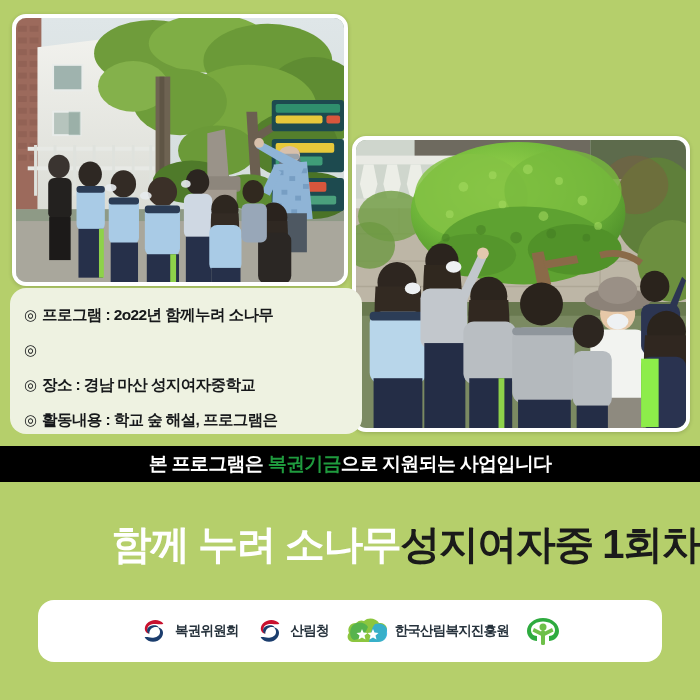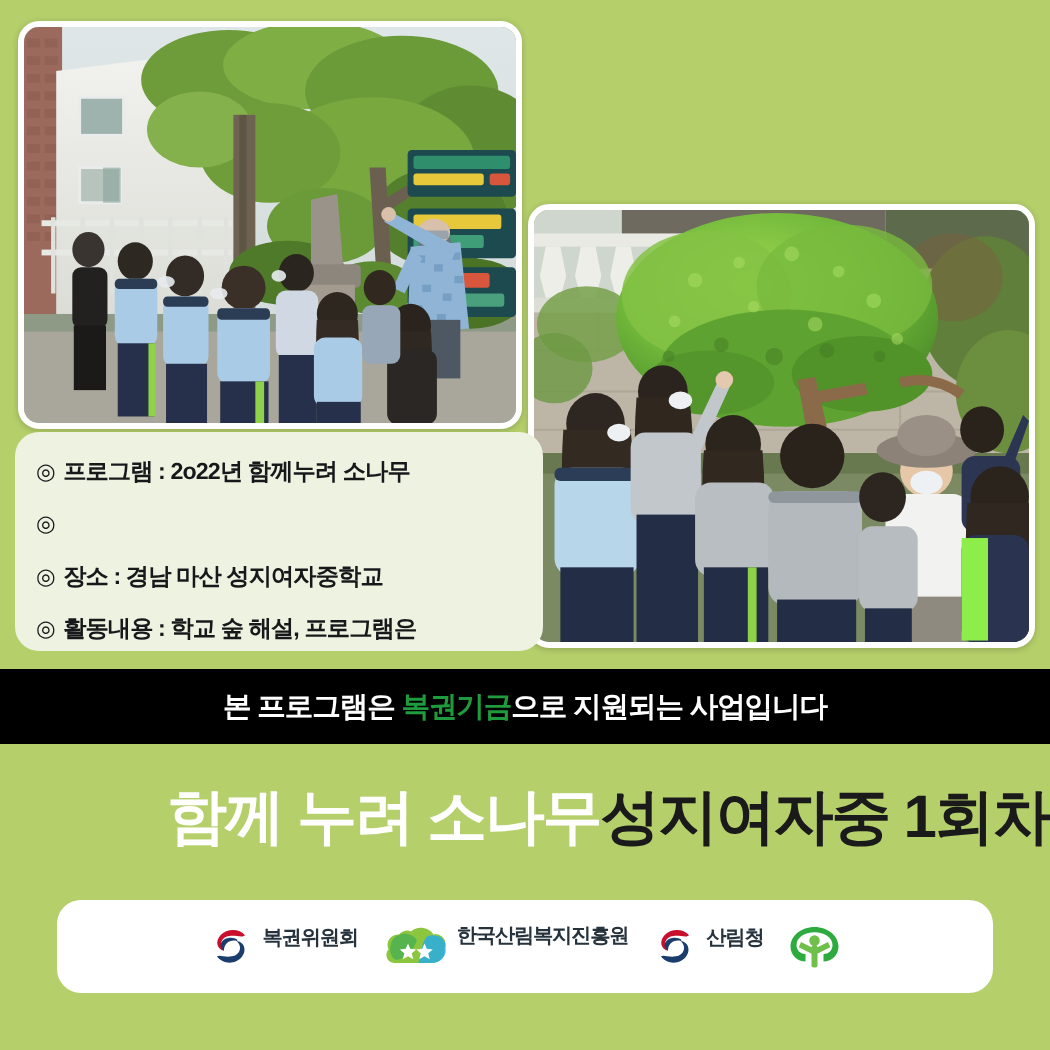--- a/index.html
+++ b/index.html
@@ -45,21 +45,21 @@
     flex:0 0 auto;
   }
   .info-text{
     font-size:15.5px;line-height:30px;color:#16181a;
     font-weight:bold;letter-spacing:-0.6px;
     white-space:nowrap;
   }
 
   
   .banner{
-    position:absolute;left:0;top:446px;width:700px;height:50px;
+    position:absolute;left:0;top:446px;width:700px;height:36px;
     background:#000000;
     display:flex;align-items:center;justify-content:center;
     z-index:5;
   }
   .banner-text{
     font-size:19px;font-weight:bold;color:#ffffff;
     letter-spacing:-0.7px;white-space:nowrap;
   }
   .banner-hl{color:#1f9b3e;}
 
@@ -78,21 +78,21 @@
     letter-spacing:-1.5px;white-space:nowrap;
   }
 
   
   .logo-bar{
     position:absolute;left:38px;top:600px;width:624px;height:62px;
     background:#ffffff;border-radius:16px;
     display:flex;align-items:center;justify-content:center;
     gap:16px;z-index:5;
   }
-  .logo-item{display:flex;gap:6px;}
+  .logo-item{display:flex;align-items:center;gap:6px;}
   .logo-label{
     font-size:13.5px;font-weight:bold;color:#26323c;
     letter-spacing:-0.8px;white-space:nowrap;
   }
   .logo-label-2l{display:flex;flex-direction:column;line-height:1.08;}
   .logo-label-ko{
     font-size:13px;font-weight:bold;color:#1f8a3c;letter-spacing:-0.7px;white-space:nowrap;
   }
   .logo-label-en{
     font-size:11px;font-weight:bold;color:#3aa83f;letter-spacing:-0.2px;white-space:nowrap;
@@ -452,42 +452,42 @@
     <div class="logo-item">
       <svg class="taeguk" width="30" height="30" viewBox="0 0 64 64">
         <path d="M52 16 C44 6 26 6 17 16 C9 25 12 36 22 38 C14 30 18 18 30 17 C40 16 48 20 52 16 Z" fill="#c8102e"></path>
         <path d="M12 46 C20 58 40 58 48 46 C55 36 50 25 40 24 C49 32 45 44 33 46 C23 48 16 43 12 46 Z" fill="#1b3d6d"></path>
         <path d="M22 38 C14 34 16 22 28 20 C38 18 44 24 40 24 C30 22 22 28 22 38 Z" fill="#1b3d6d"></path>
       </svg>
       <span class="logo-label">복권위원회</span>
     </div>
 
     <div class="logo-item">
+      <svg class="taeguk" width="30" height="30" viewBox="0 0 64 64">
+        <path d="M52 16 C44 6 26 6 17 16 C9 25 12 36 22 38 C14 30 18 18 30 17 C40 16 48 20 52 16 Z" fill="#c8102e"></path>
+        <path d="M12 46 C20 58 40 58 48 46 C55 36 50 25 40 24 C49 32 45 44 33 46 C23 48 16 43 12 46 Z" fill="#1b3d6d"></path>
+        <path d="M22 38 C14 34 16 22 28 20 C38 18 44 24 40 24 C30 22 22 28 22 38 Z" fill="#1b3d6d"></path>
+      </svg>
+      <span class="logo-label">산림청</span>
+    </div>
+
+    <div class="logo-item">
       <svg class="cloudmark" width="44" height="32" viewBox="0 0 88 64">
         <path d="M22 16 C10 16 4 26 8 36 C2 42 6 54 16 54 L64 54 C76 54 84 46 82 36 C88 26 80 14 68 16 C62 6 46 4 38 12 C34 10 28 10 22 16 Z" fill="#8cc63f"></path>
         <path d="M60 18 C74 14 86 22 84 34 C86 44 78 54 66 54 L48 54 C52 40 52 26 60 18 Z" fill="#29abe2" opacity=".85"></path>
         <path d="M16 20 C26 12 40 14 46 24 C40 38 32 48 18 50 C8 46 8 28 16 20 Z" fill="#4caf50" opacity=".85"></path>
         <g fill="#ffffff">
           <path d="M34 28 l3 7 l8 1 l-6 5 l2 8 l-7 -4 l-7 4 l2 -8 l-6 -5 l8 -1 Z"></path>
           <path d="M56 28 l3 7 l8 1 l-6 5 l2 8 l-7 -4 l-7 4 l2 -8 l-6 -5 l8 -1 Z"></path>
         </g>
       </svg>
       <span class="logo-label">한국산림복지진흥원</span>
     </div>
 
     <div class="logo-item">
-      <svg class="taeguk" width="30" height="30" viewBox="0 0 64 64">
-        <path d="M52 16 C44 6 26 6 17 16 C9 25 12 36 22 38 C14 30 18 18 30 17 C40 16 48 20 52 16 Z" fill="#c8102e"></path>
-        <path d="M12 46 C20 58 40 58 48 46 C55 36 50 25 40 24 C49 32 45 44 33 46 C23 48 16 43 12 46 Z" fill="#1b3d6d"></path>
-        <path d="M22 38 C14 34 16 22 28 20 C38 18 44 24 40 24 C30 22 22 28 22 38 Z" fill="#1b3d6d"></path>
-      </svg>
-      <span class="logo-label">산림청</span>
-    </div>
-
-    <div class="logo-item">
       <svg class="rangermark" width="36" height="32" viewBox="0 0 72 64">
         <path d="M36 6 C54 6 68 18 68 32 C68 44 58 52 48 52 L48 42 C56 42 60 36 60 30 C60 20 49 13 36 13 C23 13 12 20 12 30 C12 36 16 42 24 42 L24 52 C14 52 4 44 4 32 C4 18 18 6 36 6 Z" fill="#2eab3f"></path>
         <circle cx="36" cy="24" r="7" fill="#6ec04a"></circle>
         <rect x="32" y="30" width="8" height="30" rx="3" fill="#6ec04a"></rect>
         <path d="M34 34 L18 26 L15 33 L33 42 Z" fill="#6ec04a"></path>
         <path d="M38 34 L54 26 L57 33 L39 42 Z" fill="#6ec04a"></path>
       </svg>
     </div>
 
   </div>

